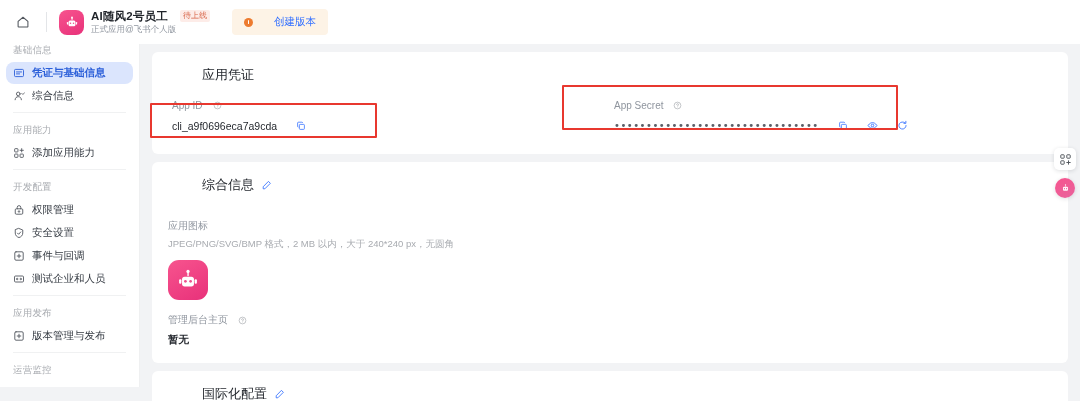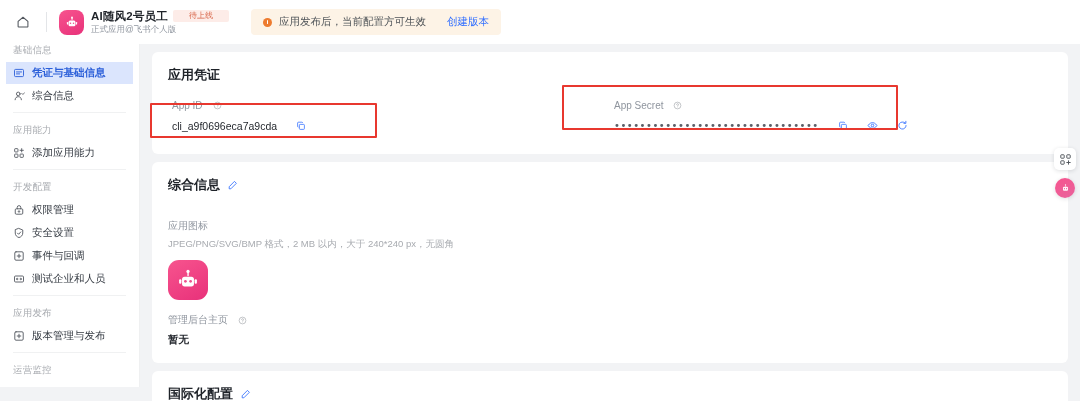--- a/index.html
+++ b/index.html
@@ -31,27 +31,27 @@
   .app-identity { display: flex; align-items: center; gap: 7px; }
   .app-avatar {
     width: 25px; height: 25px; border-radius: 8px;
     background: linear-gradient(150deg, #f7548e 0%, #e8317a 100%);
     position: relative; flex: none;
   }
   .robot {
     position: absolute; left: 50%; top: 52%; transform: translate(-50%,-50%);
   }
   .app-titleblock { line-height: 1.25; }
-  .app-title-row { display: flex; align-items: center; gap: 5px; }
+  .app-title-row { display: flex; align-items: center; gap: 12px; }
   .app-title {
     font-size: 11.5px; font-weight: bold; color: #1f2329; letter-spacing: .2px;
   }
   .status-badge {
     font-size: 8px; color: #d8664a; background: #fdece8;
-    border-radius: 2px; padding: 1px 16px; line-height: 1.3;
+    border-radius: 2px; padding: 1px 3px; line-height: 1.3;
     white-space: nowrap;
   }
   .app-subtitle { font-size: 8.5px; color: #8f959e; margin-top: 1px; }
 
   .notice {
     margin-left: 22px;
     height: 26px; background: #fdf3e6; border-radius: 4px;
     display: flex; align-items: center; gap: 7px;
     padding: 0 12px;
   }
@@ -77,21 +77,21 @@
     padding-top: 8px;
     overflow: hidden;
   }
   .nav-group-title {
     font-size: 9.5px; color: #a8abb0; padding: 6px 13px 4px 13px;
     letter-spacing: .2px;
   }
   .nav-item {
     display: flex; align-items: center; gap: 7px;
     height: 22px; margin: 1px 6px; padding: 0 7px;
-    border-radius: 0; cursor: pointer;
+    border-radius: 8px; cursor: pointer;
     font-size: 10.5px; color: #343a42;
     position: relative;
   }
   .nav-item.active { background: #dbe5fd; color: #2b5fd9; font-weight: bold; }
   .nav-item .ico { width: 12px; height: 12px; flex: none; display:block; }
   .nav-item .label { white-space: nowrap; }
   .nav-sep { height: 1px; background: #f0f1f2; margin: 5px 13px; }
 
   
   .main {
@@ -100,22 +100,22 @@
     background: #f2f3f5;
     padding: 8px 12px 0 12px;
     overflow: hidden;
   }
   .card {
     background: #fff; border-radius: 6px;
     padding: 14px 16px 16px 16px;
     margin-bottom: 8px;
   }
   .card-title {
-    font-size: 13px; font-weight: bold; color: #1f2329;
-    display: flex; align-items: center; gap: 7px;
+    font-size: 13px; font-weight: normal; color: #1f2329;
+    display: flex; align-items: center; gap: 7px; margin-left: 34px;
   }
   .edit-pencil { cursor: pointer; display:block; }
   .field-label {
     font-size: 10px; color: #8f959e;
     display: flex; align-items: center; gap: 10px;
   }
   .q-icon { display:block; }
   .field-value { font-size: 10.5px; color: #1f2329; }
   .hint { font-size: 9.5px; color: #a8abb0; }
 
@@ -192,21 +192,20 @@
         <div class="app-title-row">
           <span class="app-title">AI随风2号员工</span>
           <span class="status-badge">待上线</span>
         </div>
         <div class="app-subtitle">正式应用@飞书个人版</div>
       </div>
     </div>
 
     <div class="notice">
       <span class="notice-dot"></span>
-      <span class="notice-text">应用发布后，当前配置方可生效</span>
       <span class="notice-link">创建版本</span>
     </div>
 
   </div>
 
   <div class="sidebar">
 
     <div class="nav-group-title">基础信息</div>
 
     <div class="nav-item active">

